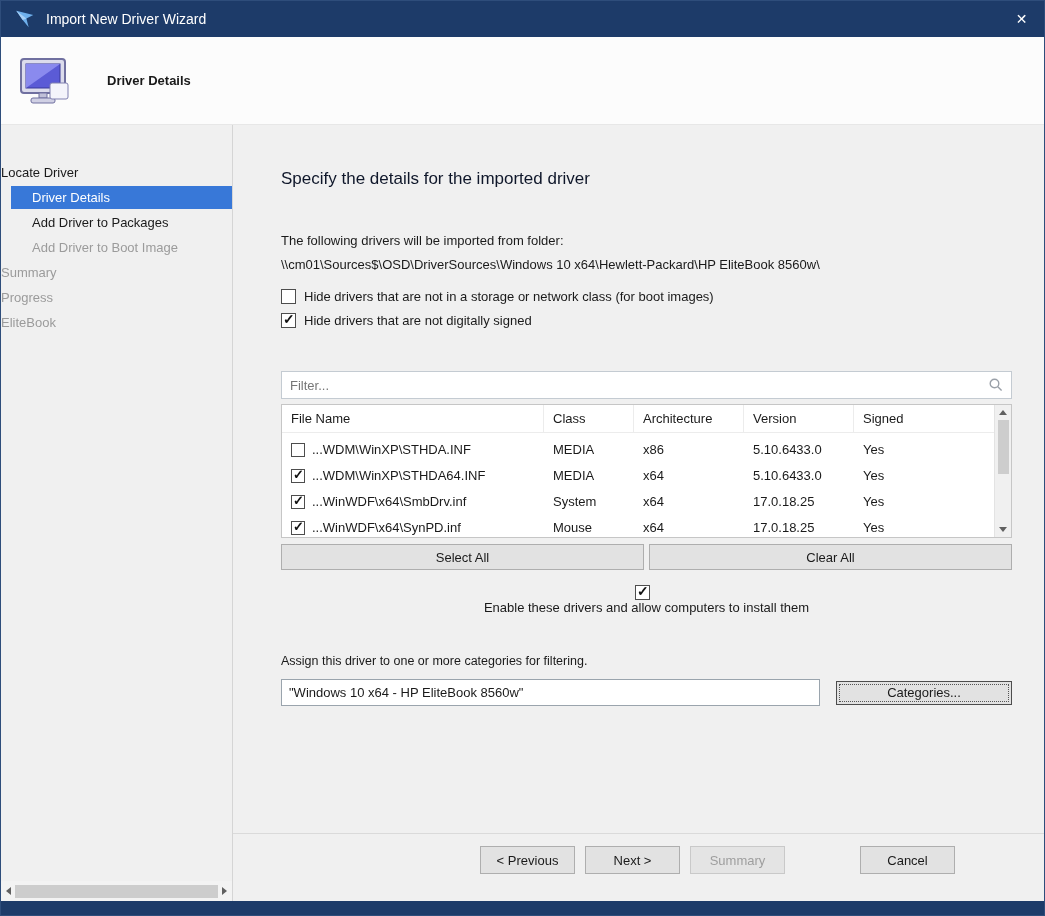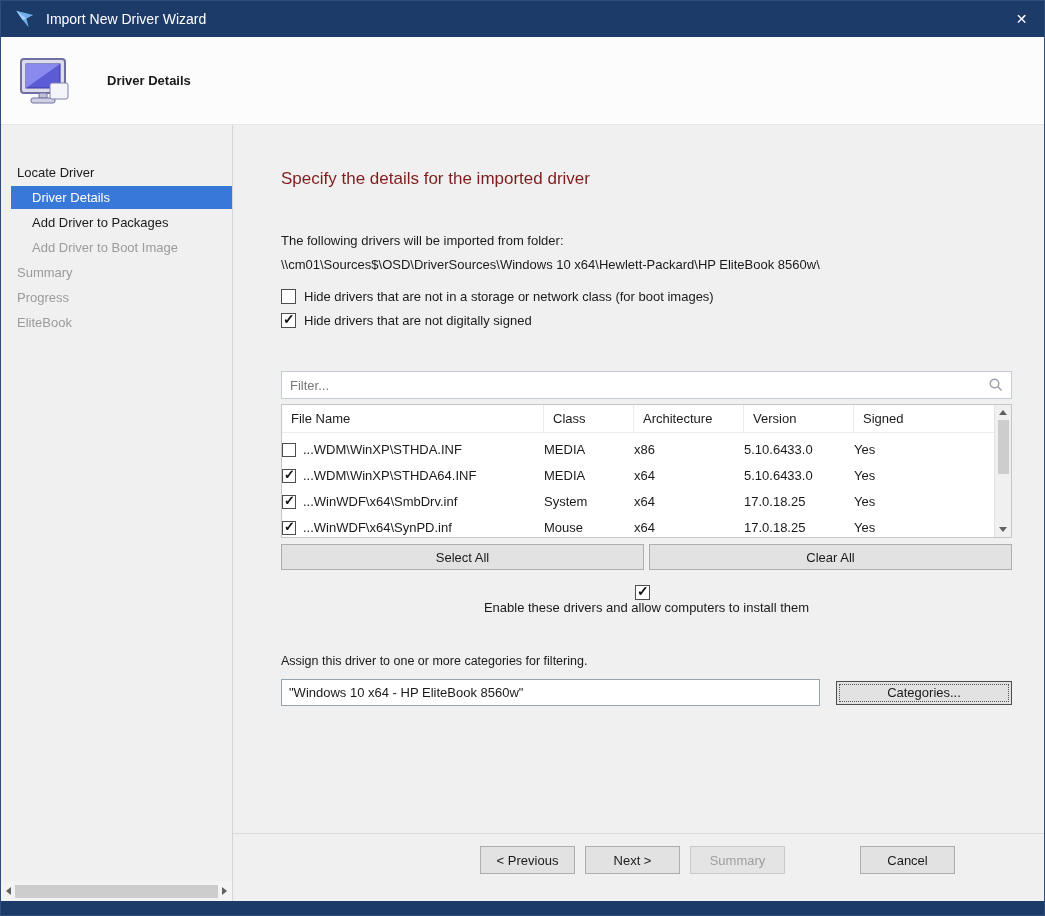--- a/index.html
+++ b/index.html
@@ -15,29 +15,29 @@
   .close-btn { margin-left:auto; width:45px; height:36px; color:#ffffff; font-size:14px; display:flex; align-items:center; justify-content:center; cursor:default; }
 
   
   .header { flex:0 0 88px; background:#fcfcfc; border-bottom:1px solid #e7e7e7; display:flex; align-items:center; padding-left:18px; }
   .header-icon { width:52px; height:50px; margin-right:36px; flex:0 0 auto; }
   .header-title { font-size:13px; font-weight:bold; }
 
   
   .body { flex:1 1 auto; display:flex; min-height:0; }
   .sidebar { flex:0 0 232px; border-right:1px solid #d5d5d5; padding-top:36px; overflow:hidden; }
-  .side-item { height:23px; line-height:23px; font-size:13px; padding-left:16px; margin-bottom:2px; white-space:nowrap; cursor:default; overflow:hidden; }
+  .side-item { height:23px; line-height:23px; font-size:13px; margin-bottom:2px; white-space:nowrap; cursor:default; overflow:hidden; }
   .side-item.child { padding-left:31px; }
   .side-item.selected { background:#3878d8; color:#ffffff; margin-left:10px; padding-left:21px; }
   .side-item.disabled { color:#9b9b9b; }
 
   .content { flex:1 1 auto; display:flex; flex-direction:column; min-width:0; }
   .content-inner { flex:1 1 auto; padding:44px 32px 0 48px; display:flex; flex-direction:column; min-height:0; }
 
-  .heading { font-size:17px; font-weight:normal; color:#7f1d1d; margin-bottom:44px; }
+  .heading { font-size:17px; font-weight:normal; color:#0f172a; margin-bottom:44px; }
   .folder-intro { font-size:13px; margin-bottom:9px; }
   .folder-path { font-size:13px; margin-bottom:17px; }
 
   .check-row { display:flex; align-items:center; margin-bottom:9px; font-size:13px; }
   .checkbox { width:15px; height:15px; background:#ffffff; border:1px solid #4d4d4d; margin-right:8px; position:relative; flex:0 0 auto; }
   .checkbox.checked::after { content:"✓"; position:absolute; left:1px; top:-3px; font-size:14px; font-weight:bold; color:#111111; }
 
   .filter-box { margin-top:34px; height:28px; background:#ffffff; border:1px solid #c4cbd2; display:flex; align-items:center; padding:0 7px 0 8px; }
   .filter-input { flex:1 1 auto; border:none; outline:none; font-size:13px; background:transparent; color:#333333; font-family:inherit; }
   .filter-input::placeholder { color:#777777; }
@@ -46,21 +46,21 @@
   .dtable { margin-top:5px; background:#ffffff; border:1px solid #c6c6c6; display:flex; height:134px; }
   .table-main { flex:1 1 auto; min-width:0; }
   .thead { display:flex; height:28px; border-bottom:1px solid #ececec; }
   .th { font-size:13px; display:flex; align-items:center; padding-left:9px; border-right:1px solid #ececec; }
   .trow { display:flex; align-items:center; height:26px; font-size:13px; }
   .col-file { width:262px; flex:0 0 auto; }
   .col-class { width:90px; flex:0 0 auto; }
   .col-arch { width:110px; flex:0 0 auto; }
   .col-ver { width:110px; flex:0 0 auto; }
   .col-signed { flex:1 1 auto; border-right:none; }
-  .td { padding-left:0; overflow:hidden; white-space:nowrap;margin-top:7px; }
+  .td { padding-left:9px; overflow:hidden; white-space:nowrap;margin-top:7px; }
   .td-file { display:flex; align-items:center; }
   .td-file .checkbox { width:14px; height:14px; margin:0 7px 0 0; }
   .td-file .checkbox.checked::after { font-size:13px; top:-3px; left:1px; }
 
   .vscroll { flex:0 0 17px; background:#f0f0f0; border-left:1px solid #e3e3e3; display:flex; flex-direction:column; align-items:center; padding:5px 0; }
   .vscroll .thumb { width:11px; height:54px; background:#cdcdcd; margin-top:5px; }
   .vscroll .spacer { flex:1 1 auto; }
   .tri-up { width:0; height:0; border-left:4px solid transparent; border-right:4px solid transparent; border-bottom:5px solid #606060; }
   .tri-down { width:0; height:0; border-left:4px solid transparent; border-right:4px solid transparent; border-top:5px solid #606060; }
   .tri-left { width:0; height:0; border-top:4px solid transparent; border-bottom:4px solid transparent; border-right:5px solid #606060; }

